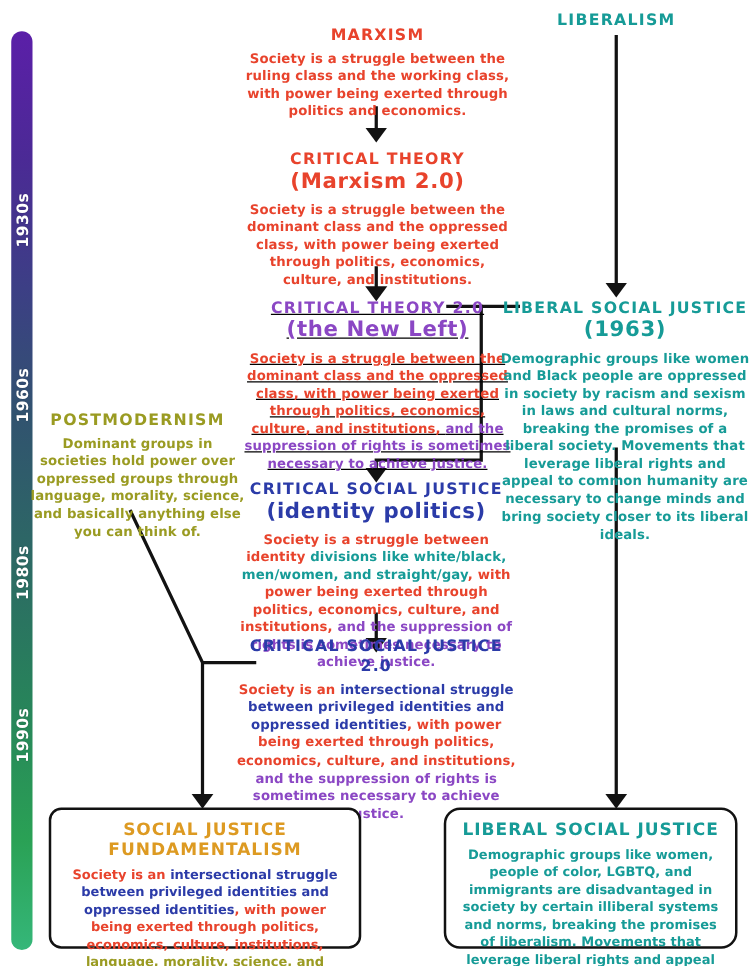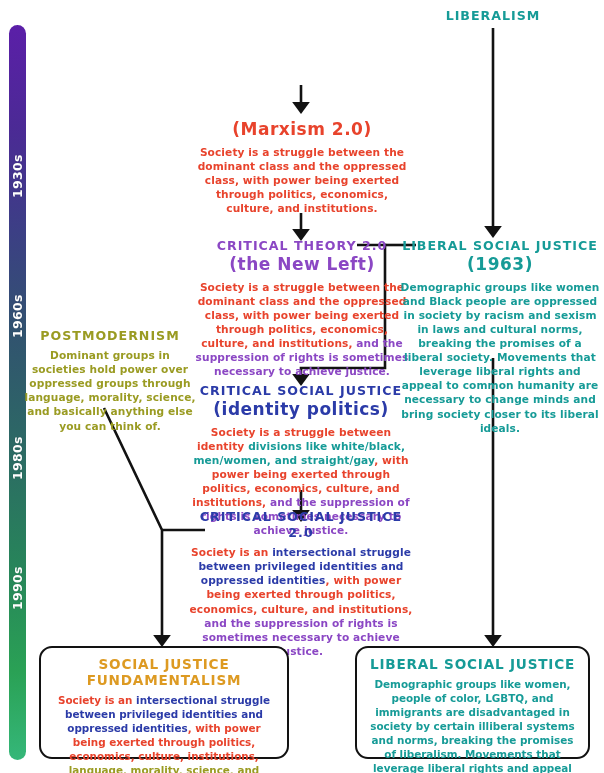--- a/index.html
+++ b/index.html
@@ -88,31 +88,36 @@
 
     <path d="M301,490 L301,516" stroke="#121212" stroke-width="2.6" fill="none" marker-end="url(#ah)"></path>
 
     <path d="M104,408 L162,530 L162,641" stroke="#121212" stroke-width="2.6" fill="none" marker-end="url(#ah)"></path>
 
     <path d="M162,530 L205,530" stroke="#121212" stroke-width="2.6" fill="none"></path>
 
     <path d="M493,358 L493,641" stroke="#121212" stroke-width="2.6" fill="none" marker-end="url(#ah)"></path>
   </svg>
 
+  <div class="node" style="left:196px;top:20px;width:212px;">
+    <div class="title c-red">MARXISM</div>
+    <div class="body c-red">Society is a struggle between the ruling class and the working class, with power being exerted through politics and economics.</div>
+  </div>
 
   <div class="node" style="left:193px;top:119px;width:218px;">
+    <div class="title c-red">CRITICAL THEORY</div>
     <div class="sub c-red">(Marxism 2.0)</div>
     <div class="body c-red">Society is a struggle between the dominant class and the oppressed class, with power being exerted through politics, economics, culture, and institutions.</div>
   </div>
 
   <div class="node" style="left:425px;top:8px;width:136px;">
     <div class="title c-teal">LIBERALISM</div>
   </div>
 
-  <div class="node" style="left:193px;top:238px;width:218px;">
+  <div class="node" style="left:193px;top:238px;width:218px;text-decoration:underline;">
     <div class="title c-purple">CRITICAL THEORY 2.0</div>
     <div class="sub c-purple">(the New Left)</div>
     <div class="body">
       <span class="c-red">Society is a struggle between the dominant class and the oppressed class, with power being exerted through politics, economics, culture, and institutions, </span><span class="c-purple">and the suppression of rights is sometimes necessary to achieve justice.</span>
     </div>
   </div>
 
   <div class="node" style="left:398px;top:238px;width:204px;">
     <div class="title c-teal">LIBERAL SOCIAL JUSTICE</div>
     <div class="sub c-teal">(1963)</div>
@@ -132,21 +137,21 @@
     </div>
   </div>
 
   <div class="node" style="left:186px;top:509px;width:230px;">
     <div class="title c-blue">CRITICAL SOCIAL JUSTICE 2.0</div>
     <div class="body">
       <span class="c-red">Society is an </span><span class="c-blue">intersectional struggle between privileged identities and oppressed identities</span><span class="c-red">, with power being exerted through politics, economics, culture, and institutions, </span><span class="c-purple">and the suppression of rights is sometimes necessary to achieve justice.</span>
     </div>
   </div>
 
-  <div class="boxed" style="left:39px;top:646px;width:250px;height:113px;">
+  <div class="boxed" style="left:39px;top:646px;width:250px;height:113px;border-radius:10px;">
     <div class="title c-gold">SOCIAL JUSTICE FUNDAMENTALISM</div>
     <div class="body">
       <span class="c-red">Society is an </span><span class="c-blue">intersectional struggle between privileged identities and oppressed identities</span><span class="c-red">, with power being exerted through politics, economics, culture, institutions, </span><span class="c-olive">language, morality, science, and basically anything else you can think of, </span>
     </div>
   </div>
 
   <div class="boxed" style="left:355px;top:646px;width:235px;height:113px;">
     <div class="title c-teal">LIBERAL SOCIAL JUSTICE</div>
     <div class="body c-teal">Demographic groups like women, people of color, LGBTQ, and immigrants are disadvantaged in society by certain illiberal systems and norms, breaking the promises of liberalism. Movements that leverage liberal rights and appeal to common humanity can change minds and bring society closer to its liberal ideals.</div>
   </div>

